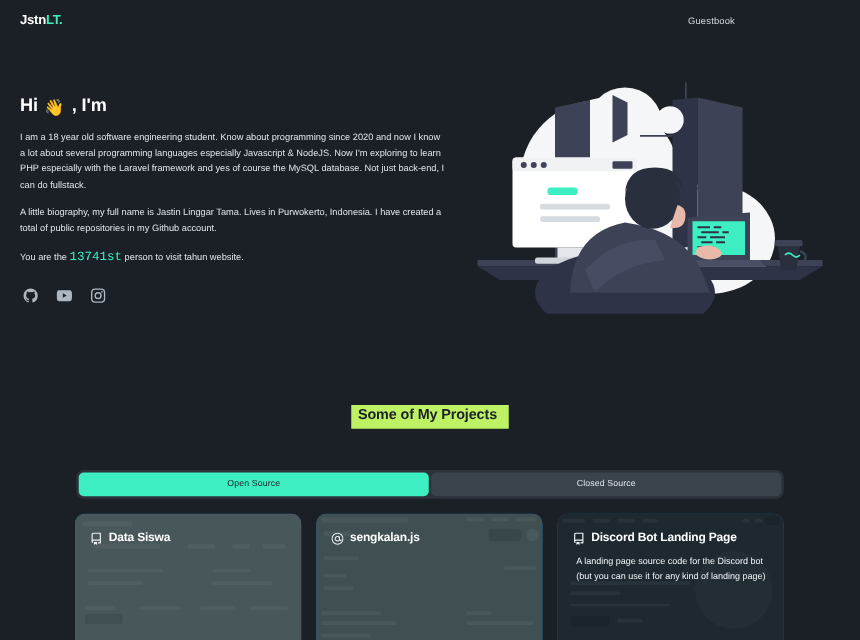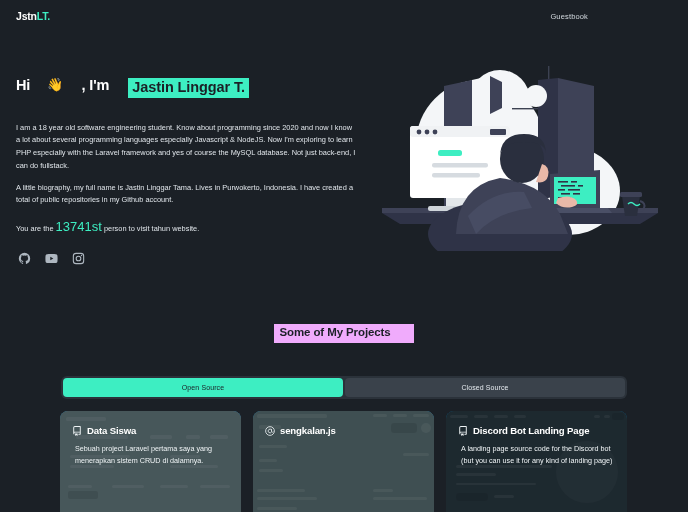--- a/index.html
+++ b/index.html
@@ -61,22 +61,23 @@
     padding: 0 16px;
   }
 
   .hero-left { width: 352px; padding-top: 20px; }
 
   .greeting {
     font-size: 14.5px;
     font-weight: 700;
     color: #ffffff;
     display: flex;
-    gap: 16px;
-    margin-bottom: 24px;
+    align-items: center;
+    gap: 4px;
+    margin-bottom: 10px;
     letter-spacing: -0.1px;
     line-height: 1.1;
   }
   .wave { font-size: 13px; margin: 0 2px 0 1px; }
   .name-highlight {
     background: #3deec2;
     color: #1b2026;
     padding: 1px 4px 2px 4px;
     font-weight: 700;
     font-size: 14.5px;
@@ -88,23 +89,23 @@
   .bio {
     font-size: 7.4px;
     line-height: 1.72;
     color: #dfe4e9;
     margin-bottom: 9px;
     max-width: 340px;
   }
   .bio.second { margin-bottom: 9px; }
   .bio.visits { margin-bottom: 14px; }
   .counter {
-    font-family: Liberation Sans, sans-serif;
+    font-family: Liberation Mono, monospace;
     color: #3deec2;
-    font-size: 13px;
+    font-size: 10px;
   }
 
   .socials { display: flex; align-items: center; gap: 14px; padding-left: 2px; }
   .social-icon {
     width: 13px; height: 13px;
     color: #aeb7c0;
     cursor: pointer;
     display: flex; align-items: center; justify-content: center;
   }
   .social-icon svg { width: 13px; height: 13px; display: block; }
@@ -121,25 +122,25 @@
 
   
   .projects-title-wrap {
     position: absolute;
     top: 324px; left: 0;
     width: 688px;
     display: flex;
     justify-content: center;
   }
   .projects-title {
-    background: #f0abfc;
+    background: #bef264;
     color: #1b2026;
     font-size: 11.5px;
     font-weight: 700;
-    padding: 2px 23px 3px 5px;
+    padding: 2px 9px 3px 5px;
     letter-spacing: -0.1px;
     line-height: 1.2;
   }
 
   .tabs {
     position: absolute;
     top: 376px; left: 61px;
     width: 566px;
     height: 23px;
     background: #2b323a;
@@ -253,21 +254,20 @@
   </div>
 
   <div class="hero">
 
     <div class="hero-left">
 
       <div class="greeting">
         <span>Hi</span>
         <span class="wave">👋</span>
         <span>, I'm</span>
-        <span class="name-highlight">Jastin Linggar T.</span>
       </div>
 
       <div class="bio">I am a 18 year old software engineering student. Know about programming since 2020 and now I know a lot about several programming languages especially Javascript &amp; NodeJS. Now I'm exploring to learn PHP especially with the Laravel framework and yes of course the MySQL database. Not just back-end, I can do fullstack.</div>
       <div class="bio second">A little biography, my full name is Jastin Linggar Tama. Lives in Purwokerto, Indonesia. I have created a total of public repositories in my Github account.</div>
 
       <div class="bio visits">
         <span>You are the</span>
         <span class="counter">13741st</span>
         <span>person to visit tahun website.</span>
       </div>
@@ -388,21 +388,20 @@
       <div class="card-overlay"></div>
       <div class="card-content">
         <div class="card-head">
           <span class="card-icon">
             <svg viewBox="0 0 16 16" fill="currentColor">
                 <path d="M2 2.5A2.5 2.5 0 0 1 4.5 0h8.75a.75.75 0 0 1 .75.75v12.5a.75.75 0 0 1-.75.75h-2.5a.75.75 0 0 1 0-1.5h1.75v-2h-8a1 1 0 0 0-.714 1.7.75.75 0 1 1-1.072 1.05A2.495 2.495 0 0 1 2 11.5zm10.5-1h-8a1 1 0 0 0-1 1v6.708A2.486 2.486 0 0 1 4.5 9h8zM5 12.25a.25.25 0 0 1 .25-.25h3.5a.25.25 0 0 1 .25.25v3.25a.25.25 0 0 1-.4.2l-1.45-1.087a.25.25 0 0 0-.3 0L5.4 15.7a.25.25 0 0 1-.4-.2z"></path>
               </svg>
           </span>
           <span class="card-title">Data Siswa</span>
         </div>
-        <div class="card-desc">Sebuah project Laravel pertama saya yang menerapkan sistem CRUD di dalamnya.</div>
       </div>
     </div>
 
     <div class="card card-2">
       <div class="card-bg">
         <div class="sk" style="left:4px;top:3px;width:70px;height:4px;"></div>
         <div class="sk" style="left:120px;top:3px;width:14px;height:3px;"></div>
         <div class="sk" style="left:140px;top:3px;width:14px;height:3px;"></div>
         <div class="sk" style="left:160px;top:3px;width:16px;height:3px;"></div>
         <div class="sk" style="left:6px;top:14px;width:22px;height:4px;"></div>

